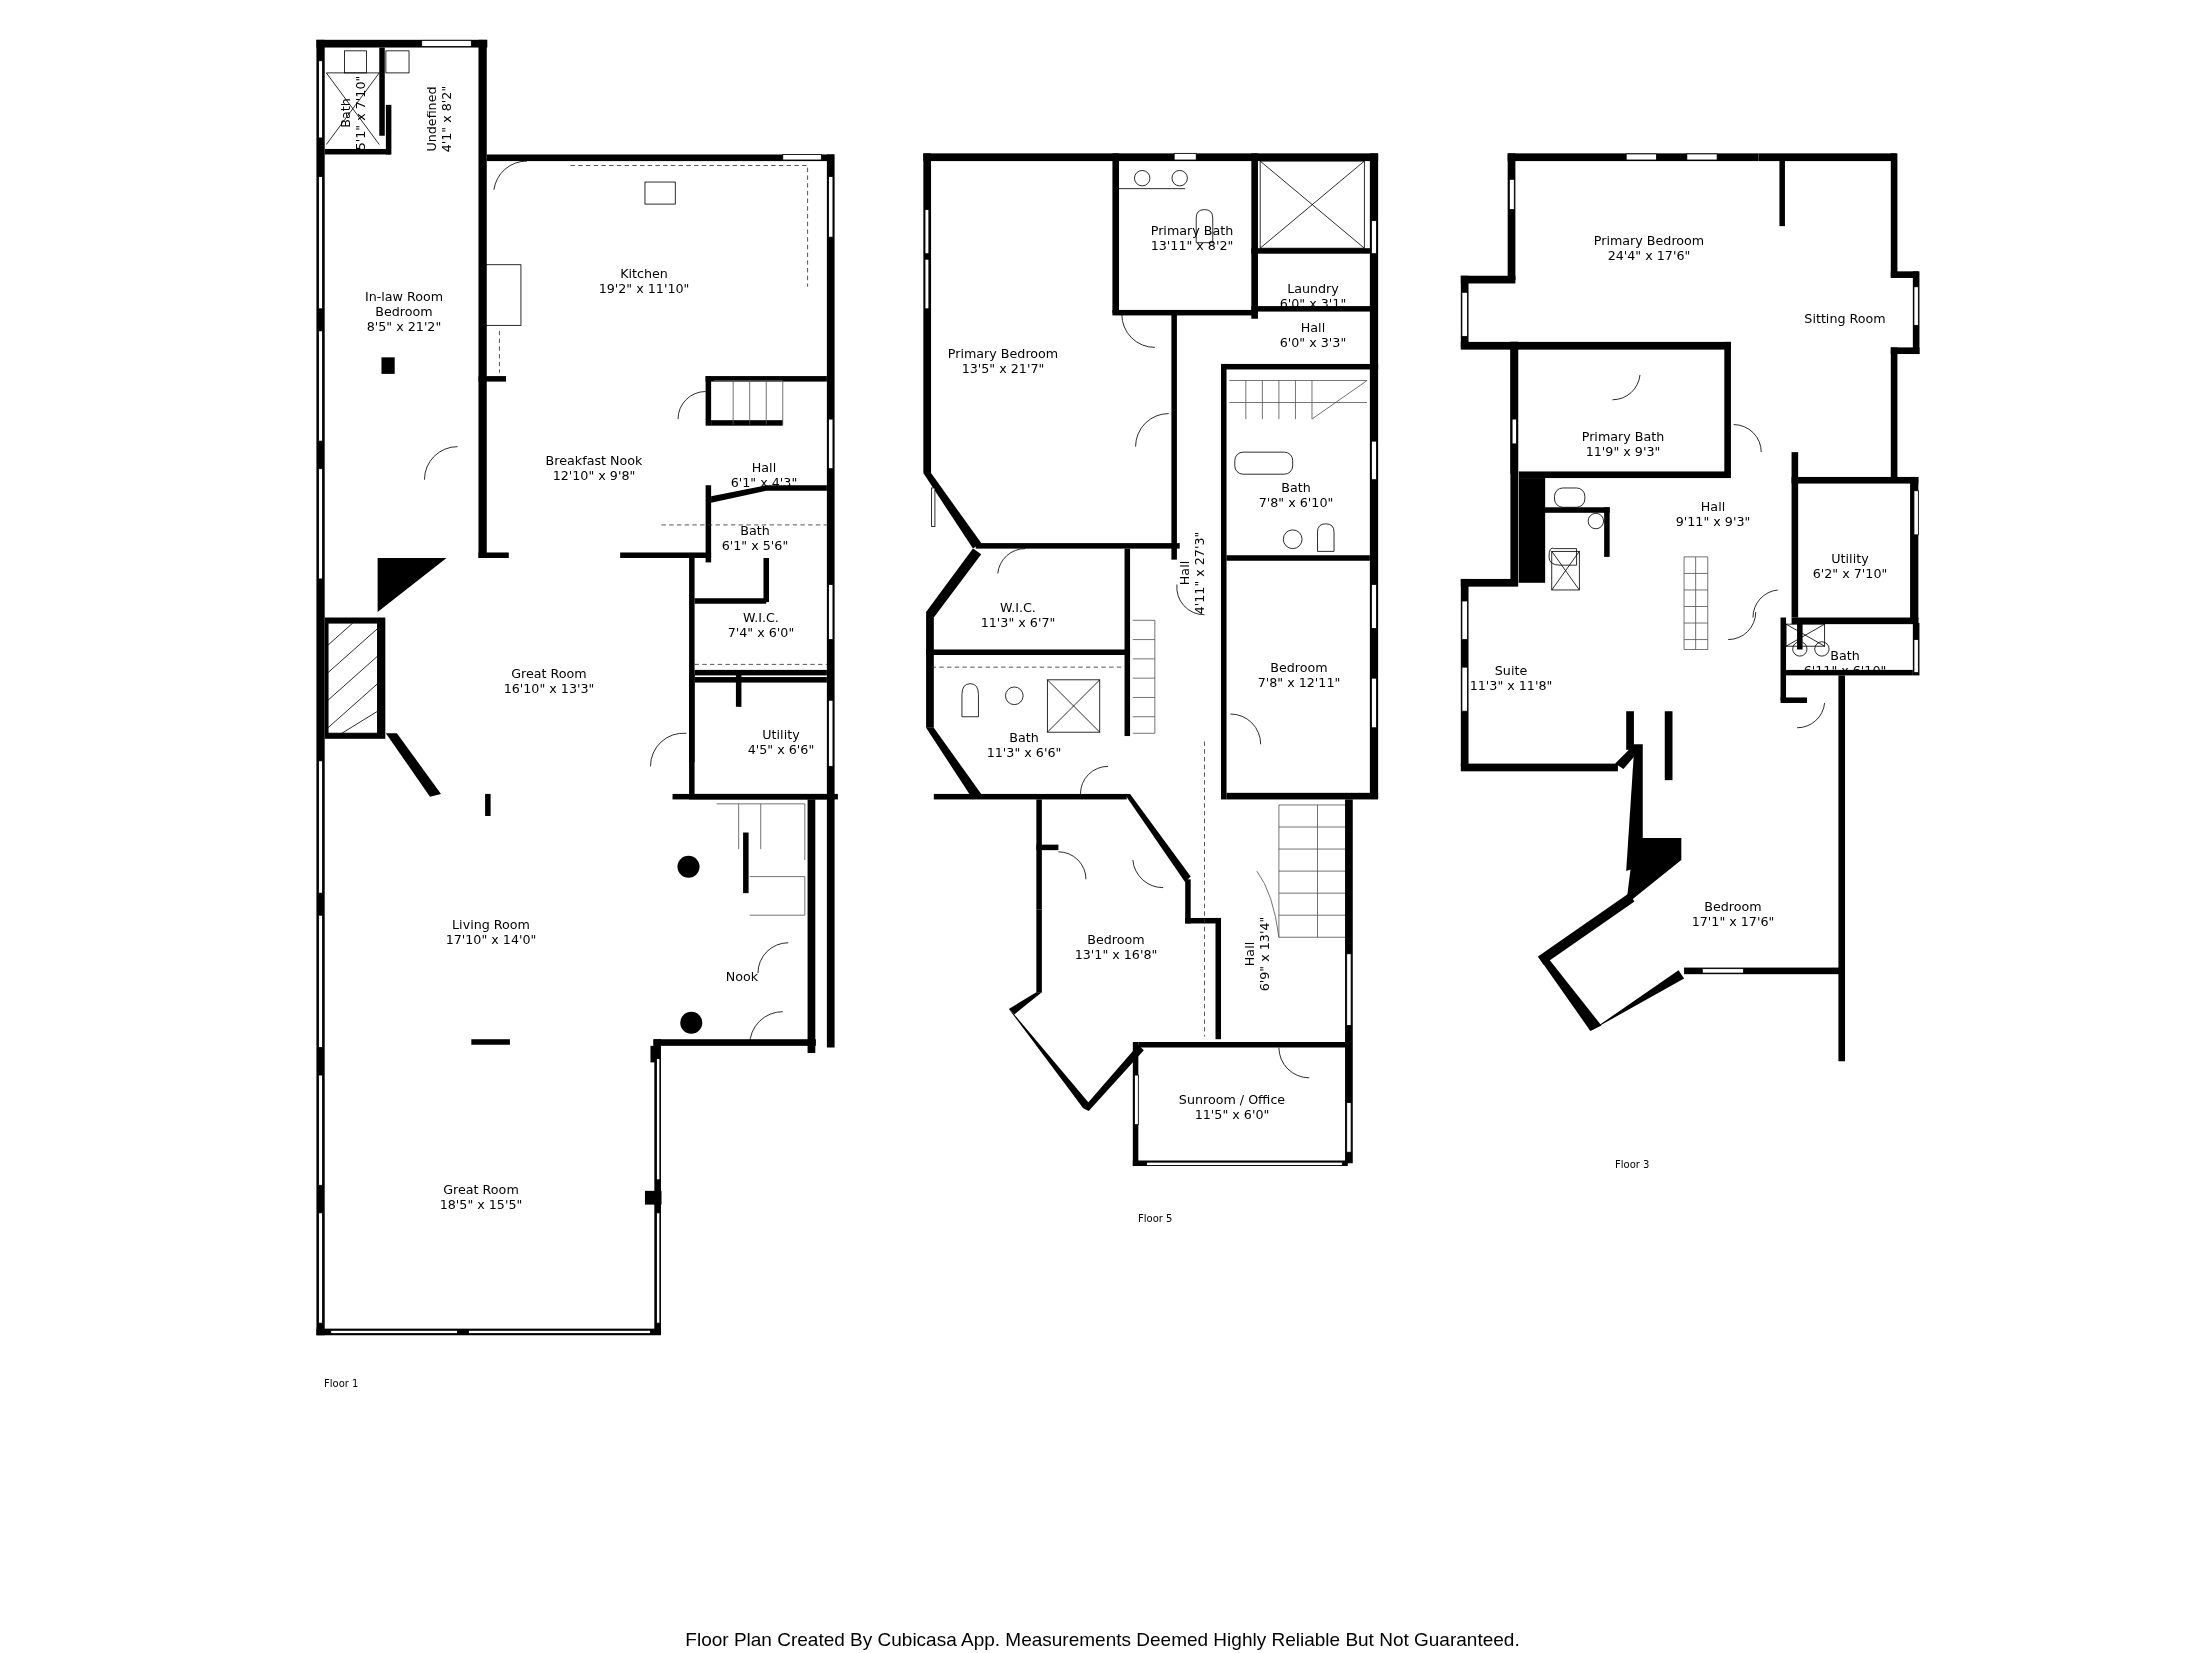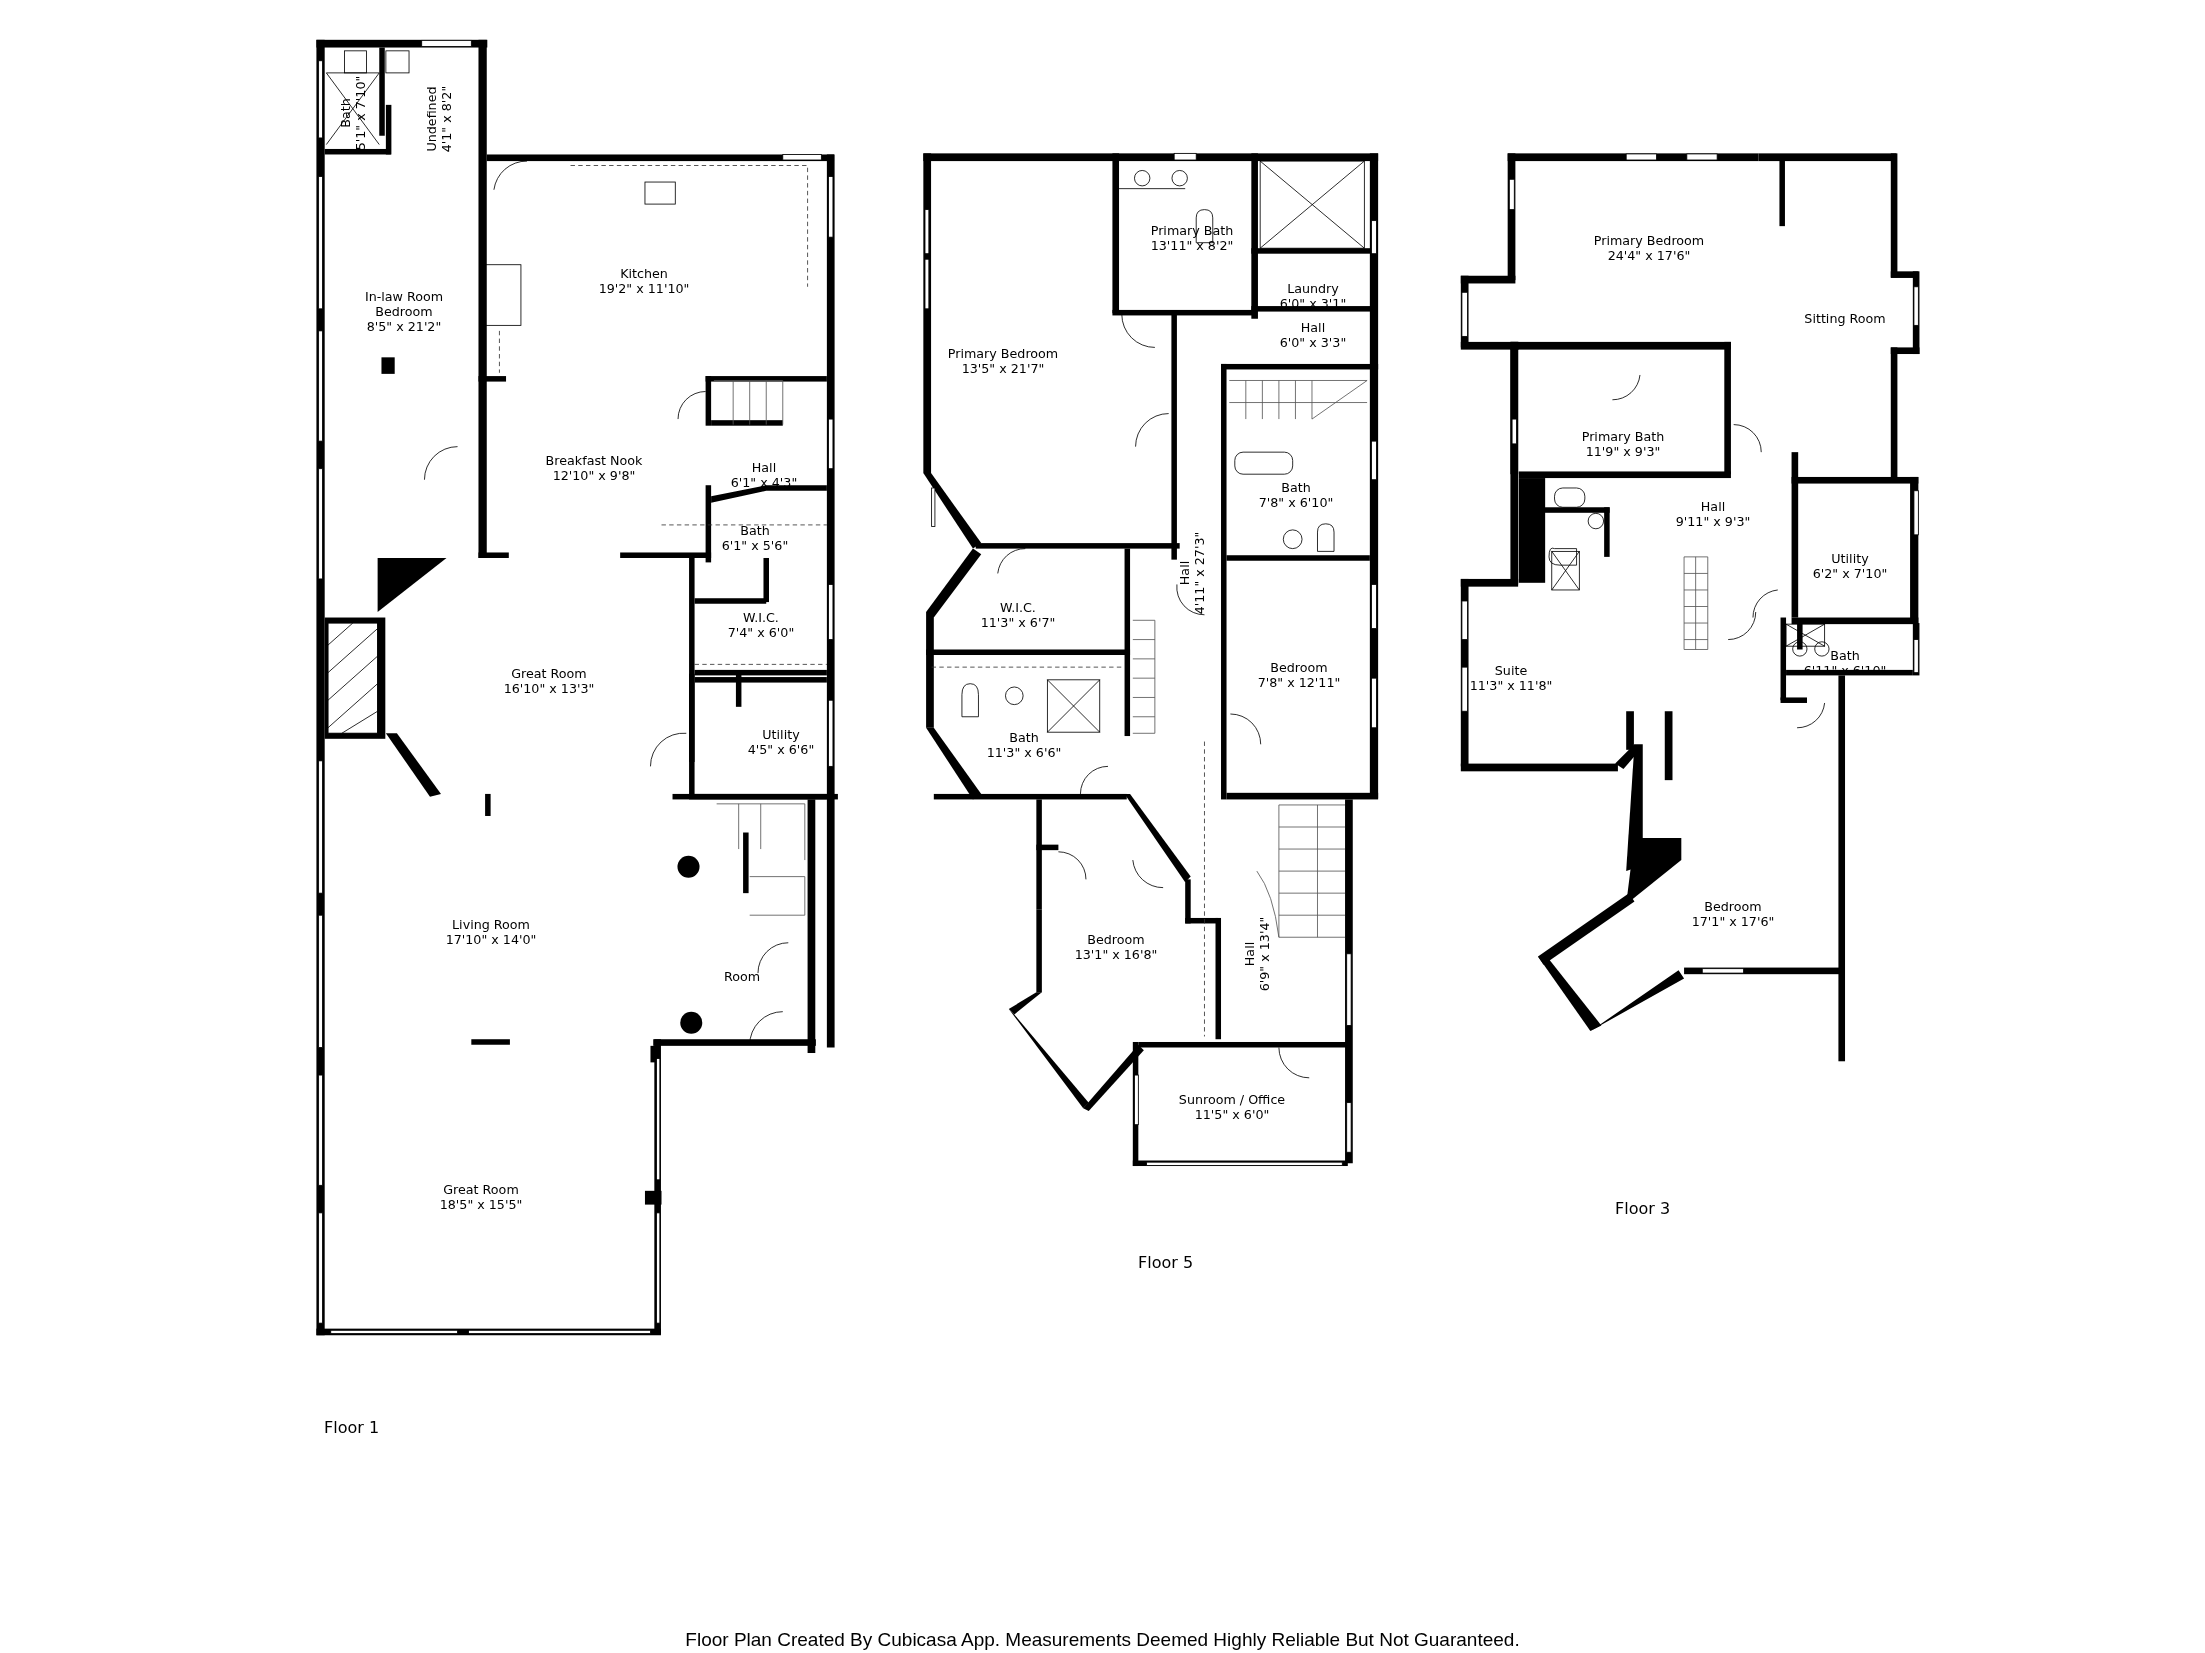--- a/index.html
+++ b/index.html
@@ -6,21 +6,21 @@
   body { width:2205px; height:1654px; position:relative; overflow:hidden; font-family:"DejaVu Sans", sans-serif; color:#000; }
   #plan { position:absolute; left:0; top:0; width:2205px; height:1654px; }
   .wall { fill:#000; }
   .wl { stroke:#000; stroke-width:1.5; fill:none; }
   .win { fill:#fff; stroke:#000; stroke-width:1.5; }
   .thin { stroke:#555; stroke-width:1.5; fill:none; }
   .dash { stroke:#333; stroke-width:1.5; fill:none; stroke-dasharray:8 6; }
   .label { position:absolute; text-align:center; font-size:12.7px; line-height:15px; white-space:nowrap; transform:translate(-50%,-50%); }
   .label .nm, .label .dm { display:block; }
   .vert { transform:translate(-50%,-50%) rotate(-90deg); }
-  .floor-label { position:absolute; font-size:16px;margin-top:40px; }
+  .floor-label { position:absolute; font-size:10px; }
   .footer { position:absolute; left:50%; top:1629px; transform:translateX(-50%); font-size:19px; font-family:"Liberation Sans", sans-serif; white-space:nowrap; }
 </style>
 </head>
 <body>
 
 <svg id="plan" viewBox="0 0 4000 3000" xmlns="http://www.w3.org/2000/svg">
 
   <g>
 
     <rect class="wall" x="574" y="72" width="15" height="2350"></rect>
@@ -322,21 +322,21 @@
   </div>
   <div class="label" style="left:781px; top:742px;">
     <span class="nm">Utility</span>
     <span class="dm">4'5" x 6'6"</span>
   </div>
   <div class="label" style="left:491px; top:932px;">
     <span class="nm">Living Room</span>
     <span class="dm">17'10" x 14'0"</span>
   </div>
   <div class="label" style="left:742px; top:976px;">
-    <span class="nm">Room</span>
+    <span class="nm">Nook</span>
   </div>
   <div class="label" style="left:481px; top:1197px;">
     <span class="nm">Great Room</span>
     <span class="dm">18'5" x 15'5"</span>
   </div>
   <div class="floor-label" style="left:324px; top:1378px;">Floor 1</div>
 </div>
 
 <div>
   <div class="label" style="left:1192px; top:238px;">

